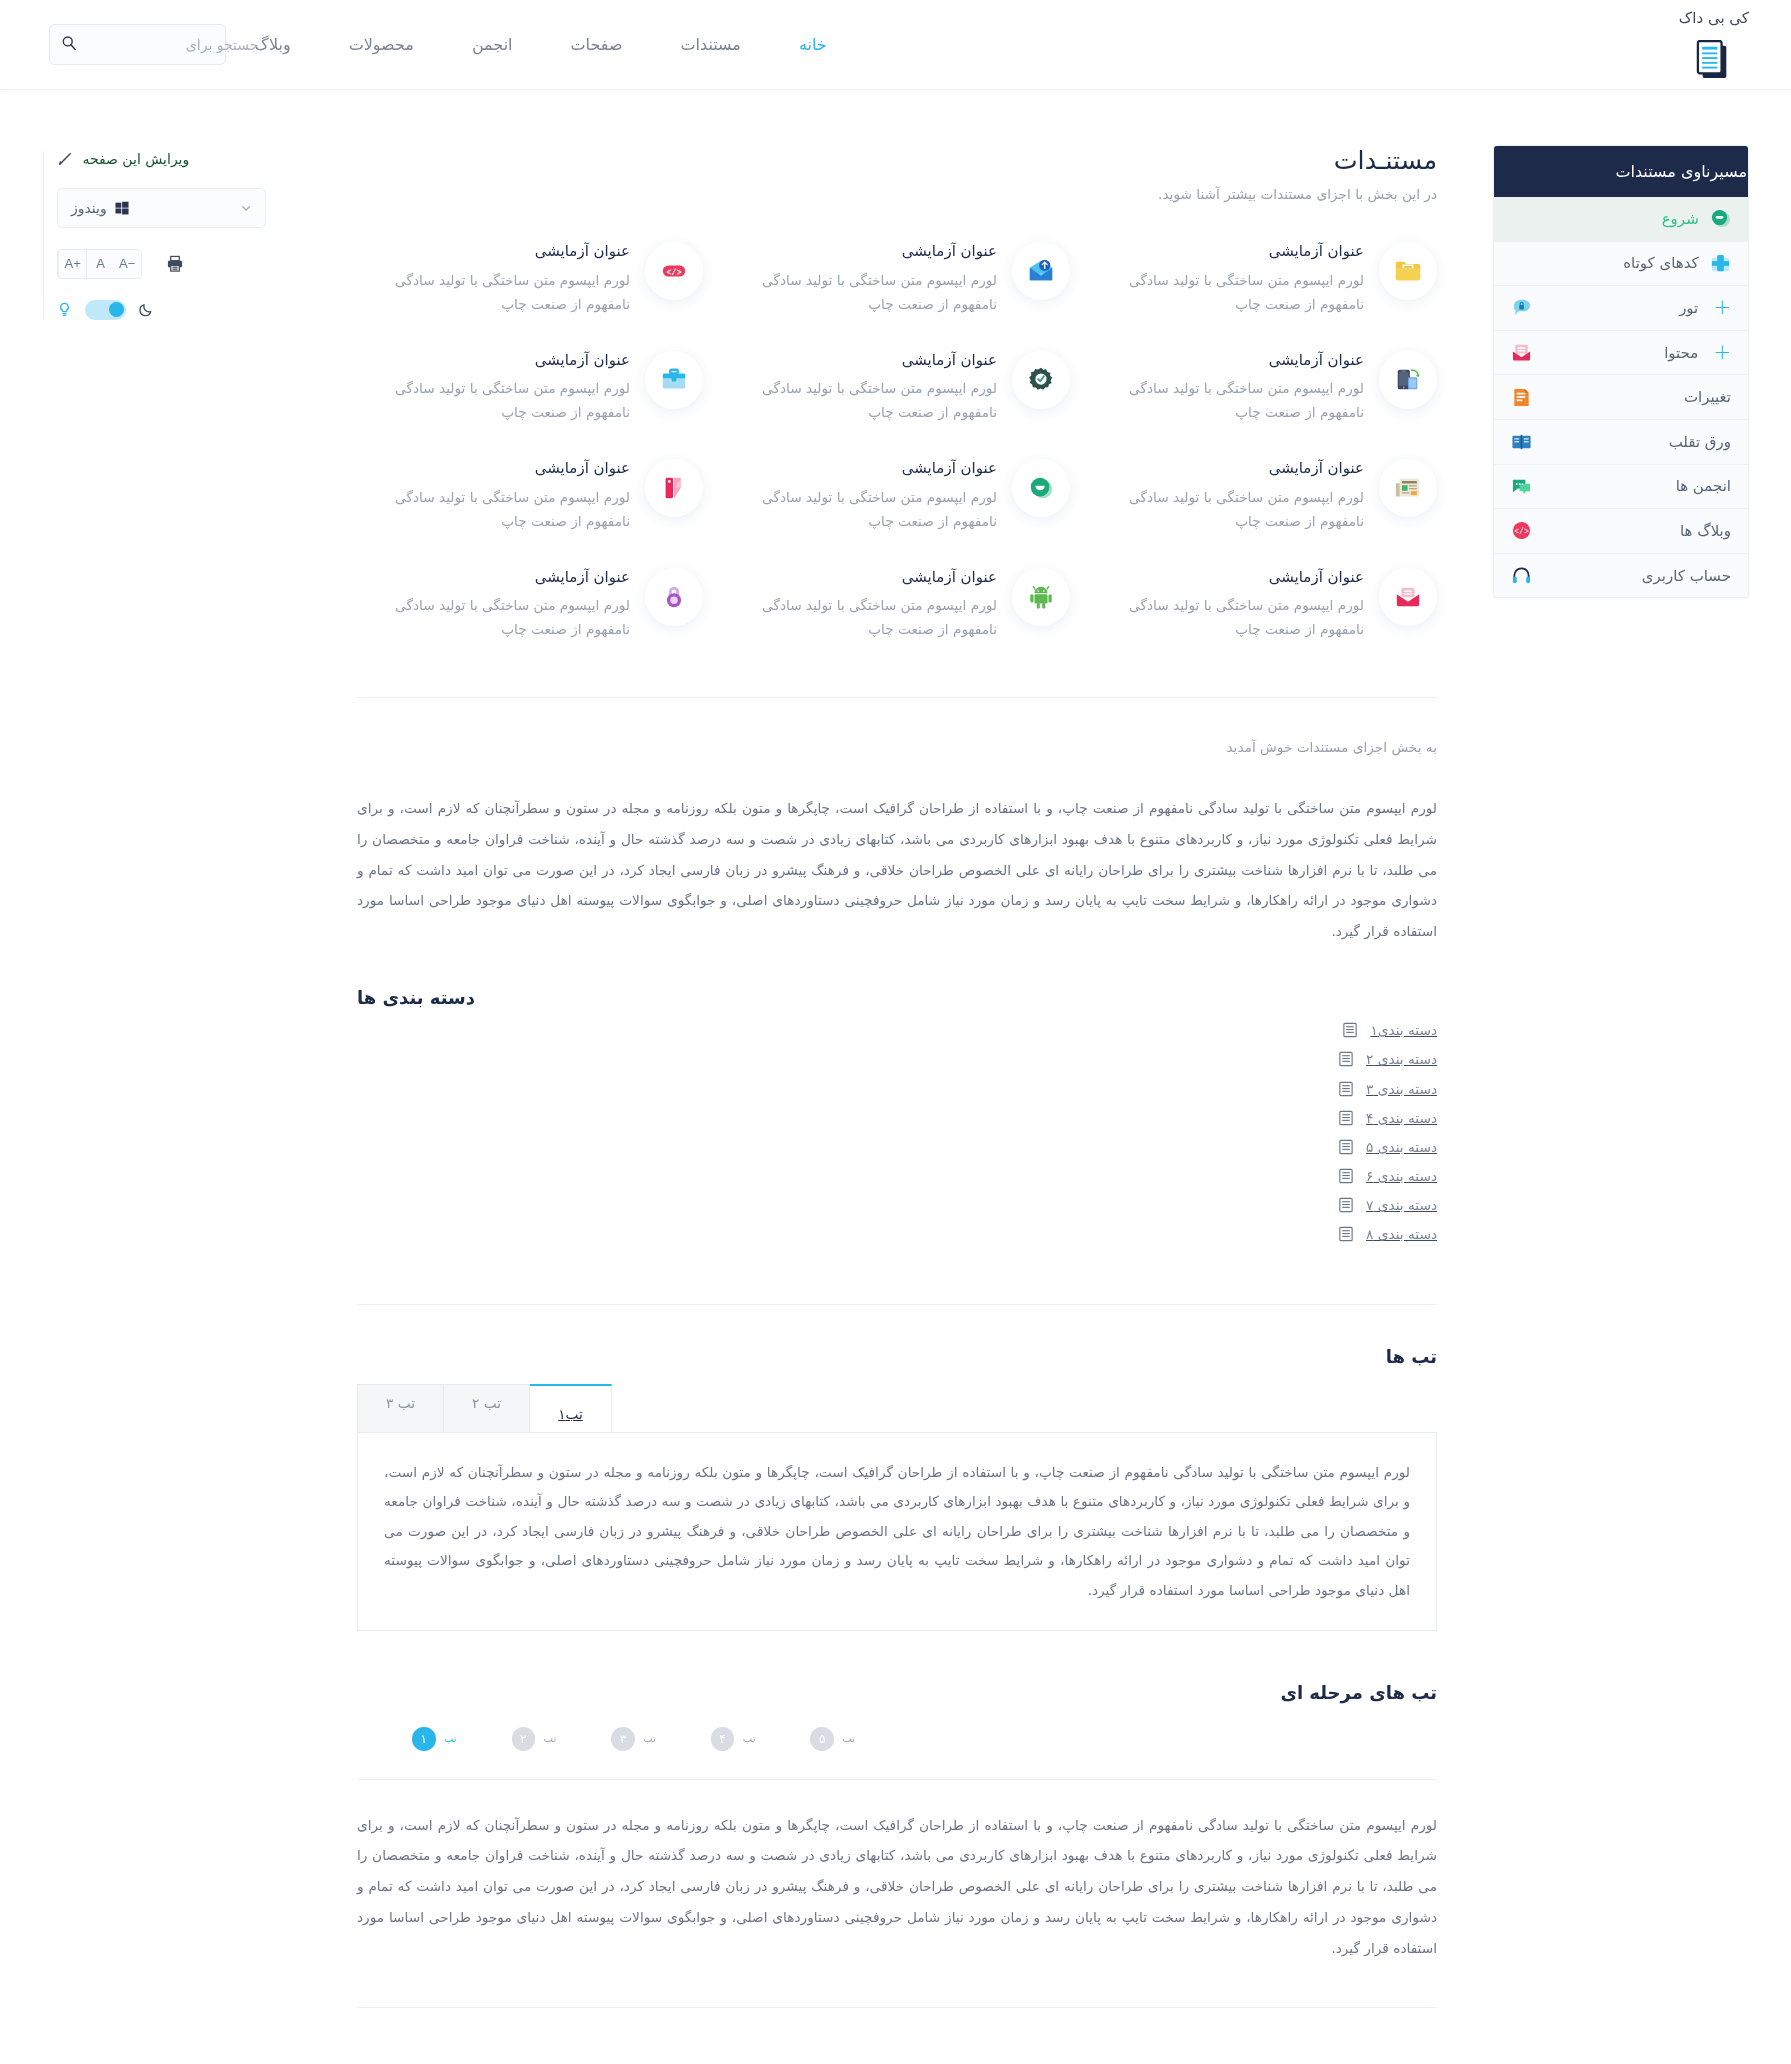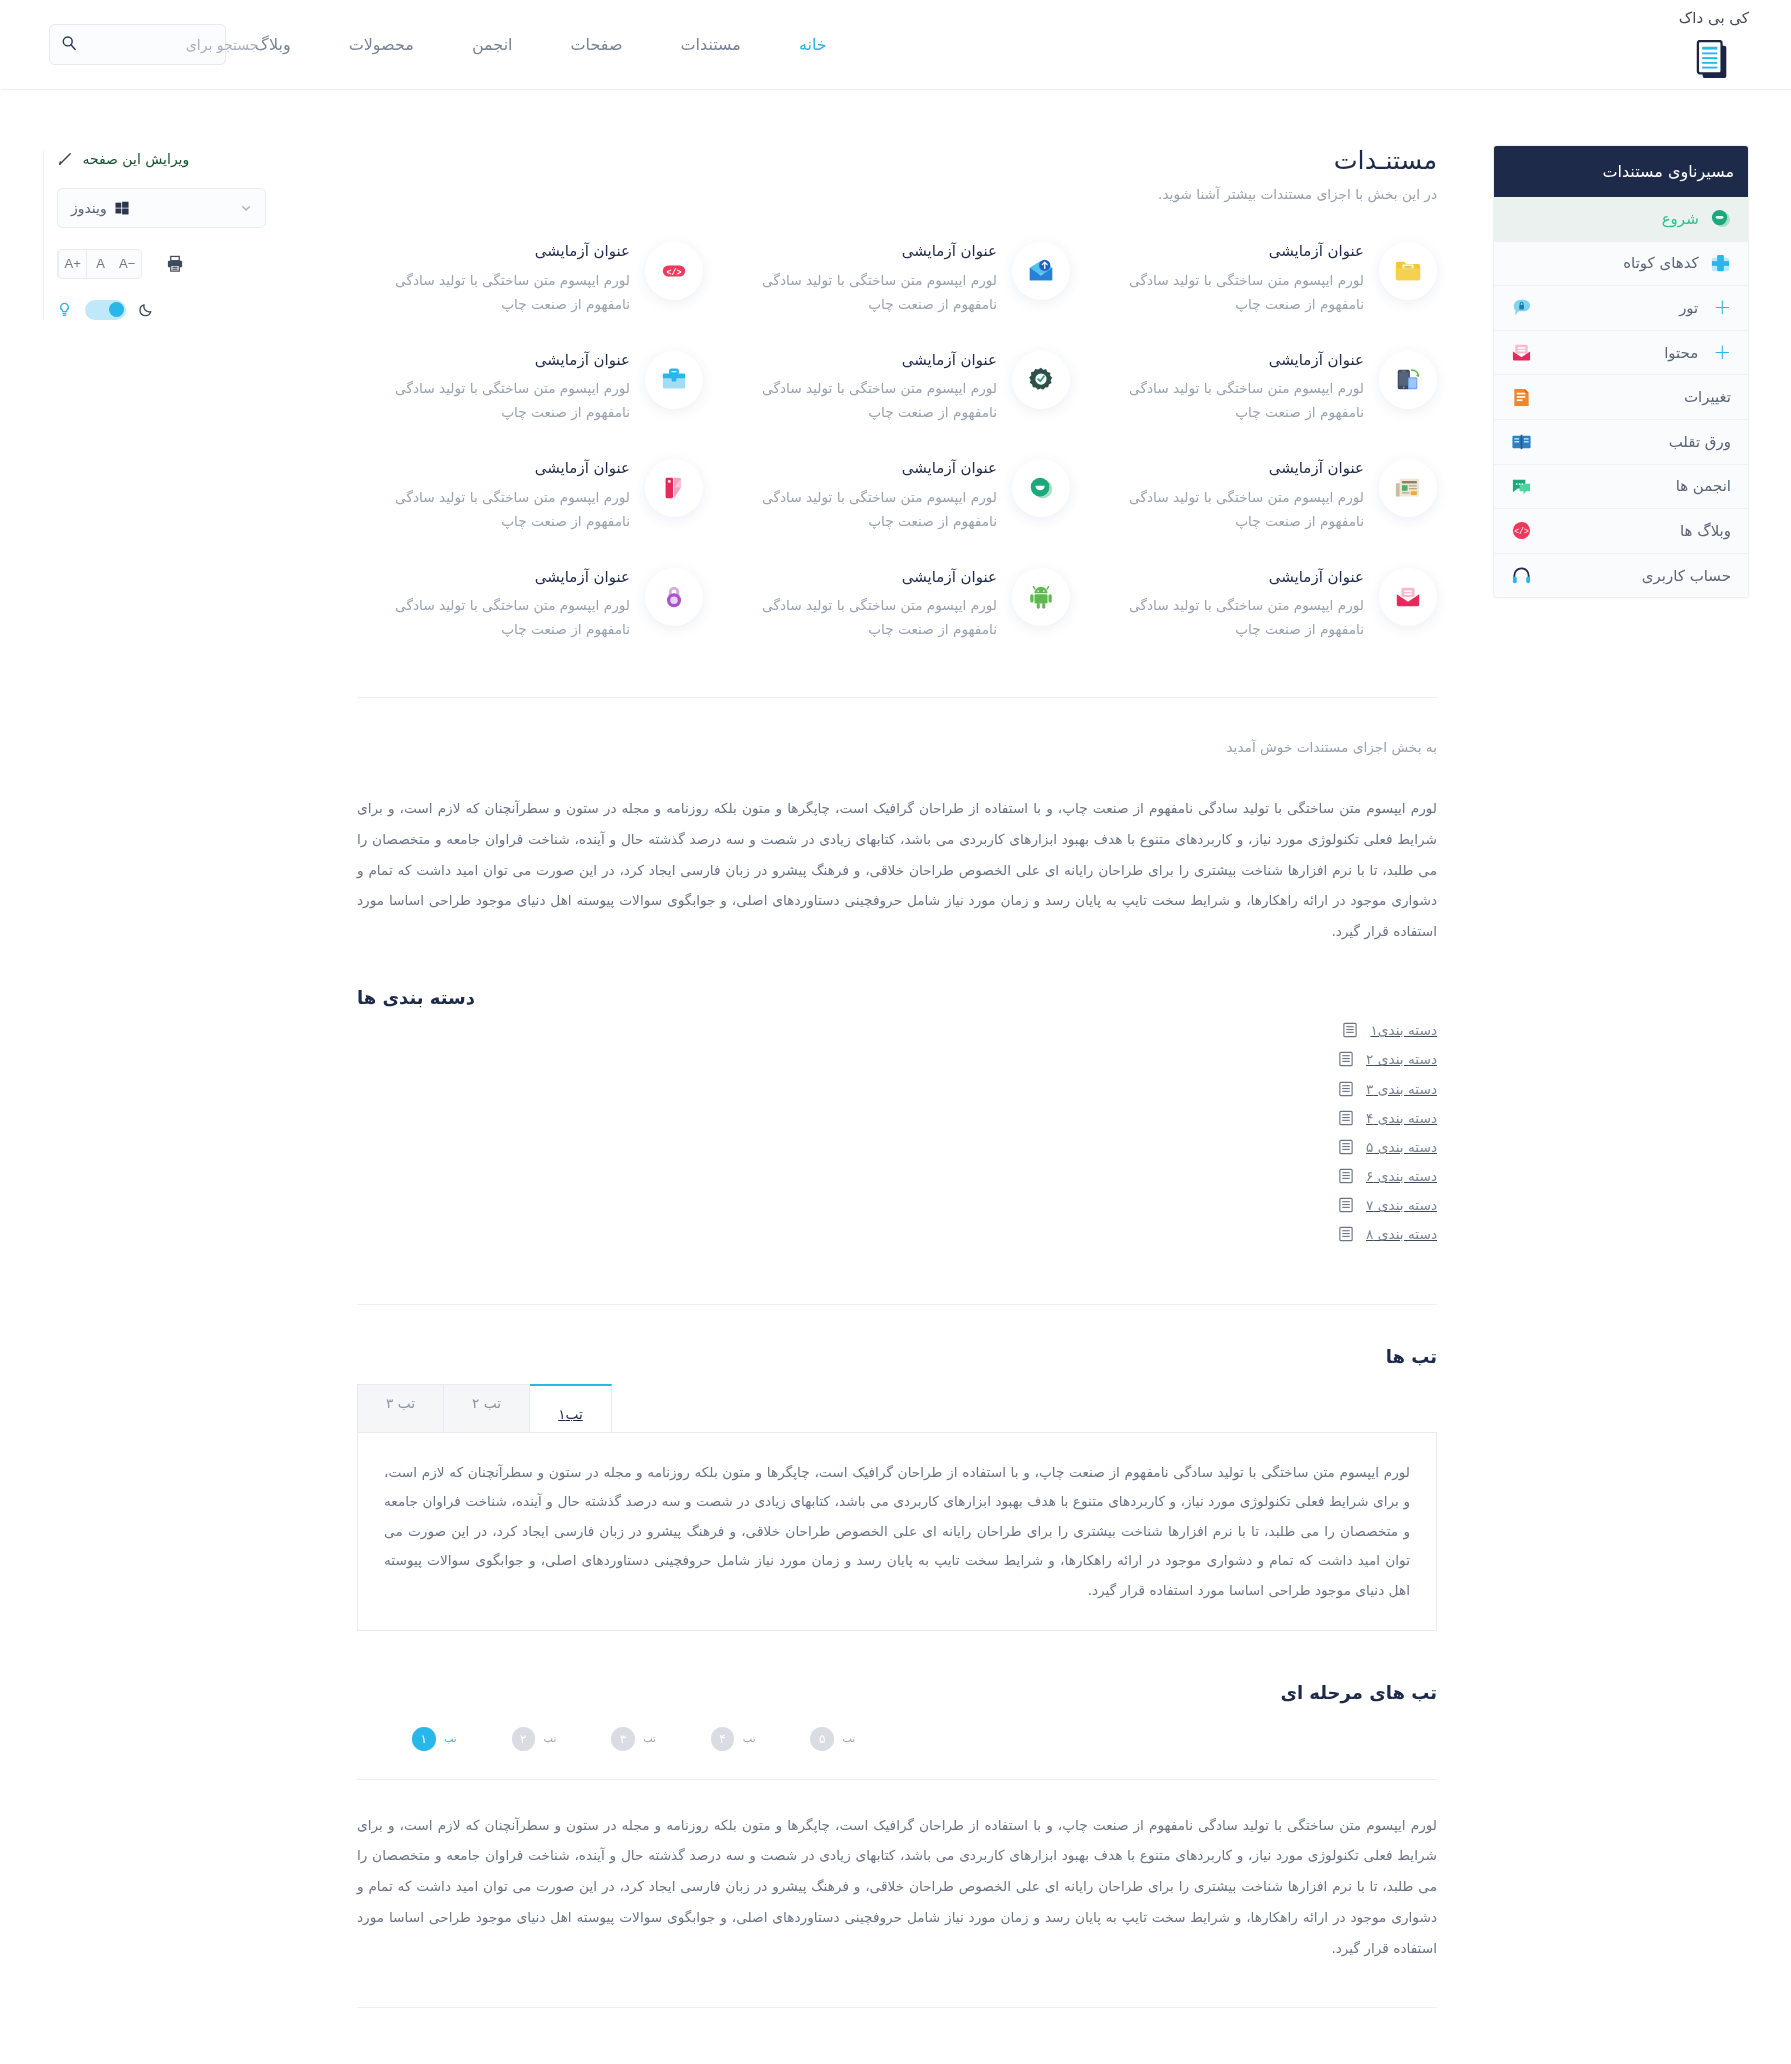--- a/index.html
+++ b/index.html
@@ -81,21 +81,21 @@
     border:0.9px solid #eceff3;
     border-radius:3.8px;
     overflow:hidden;
     background:#fff;
     box-shadow:0 0.9px 1.9px rgba(20,30,60,.03);
   }
   .side-head{
     background:#1e2a4a;
     color:#fff;
     font-size:16px;
-    padding:16px 14px;
+    padding:16px 1px;
     text-align:right;
     font-weight:400;
   }
   .side-item{
     display:flex;
     align-items:center;
     gap:11.3px;
     padding:11.3px 17px;
     border-bottom:0.9px solid #eef1f5;
     font-size:15px;

